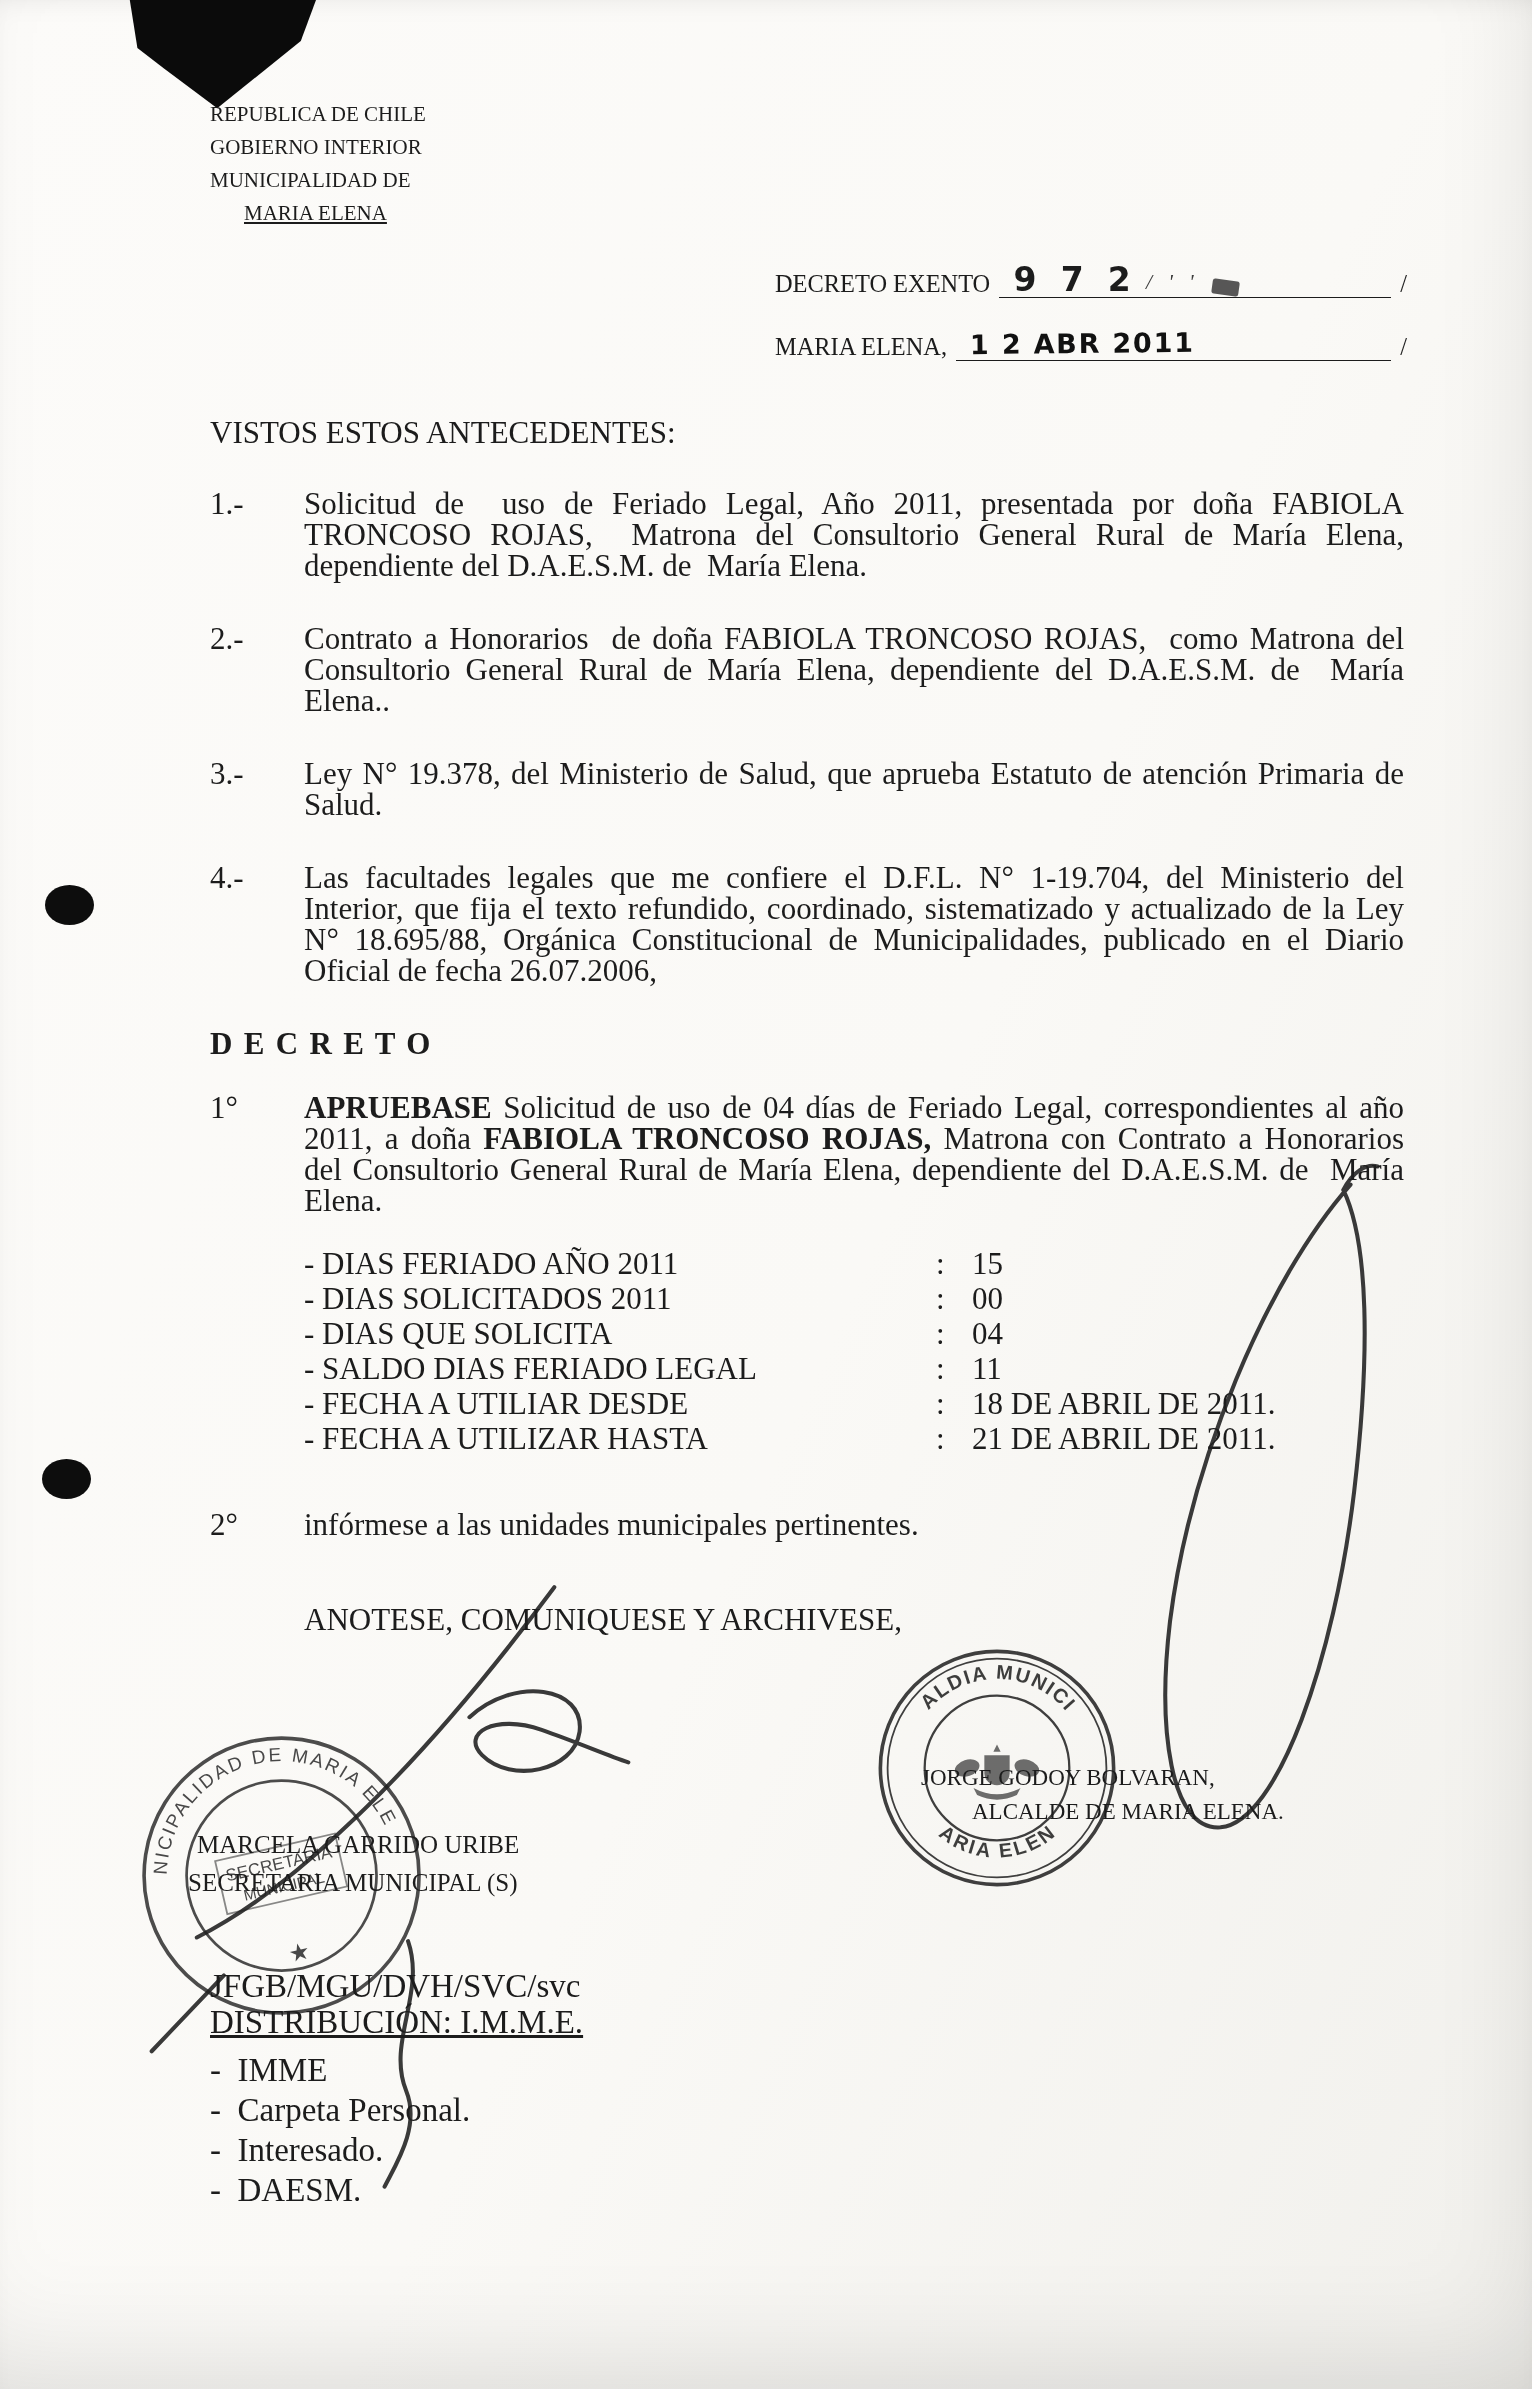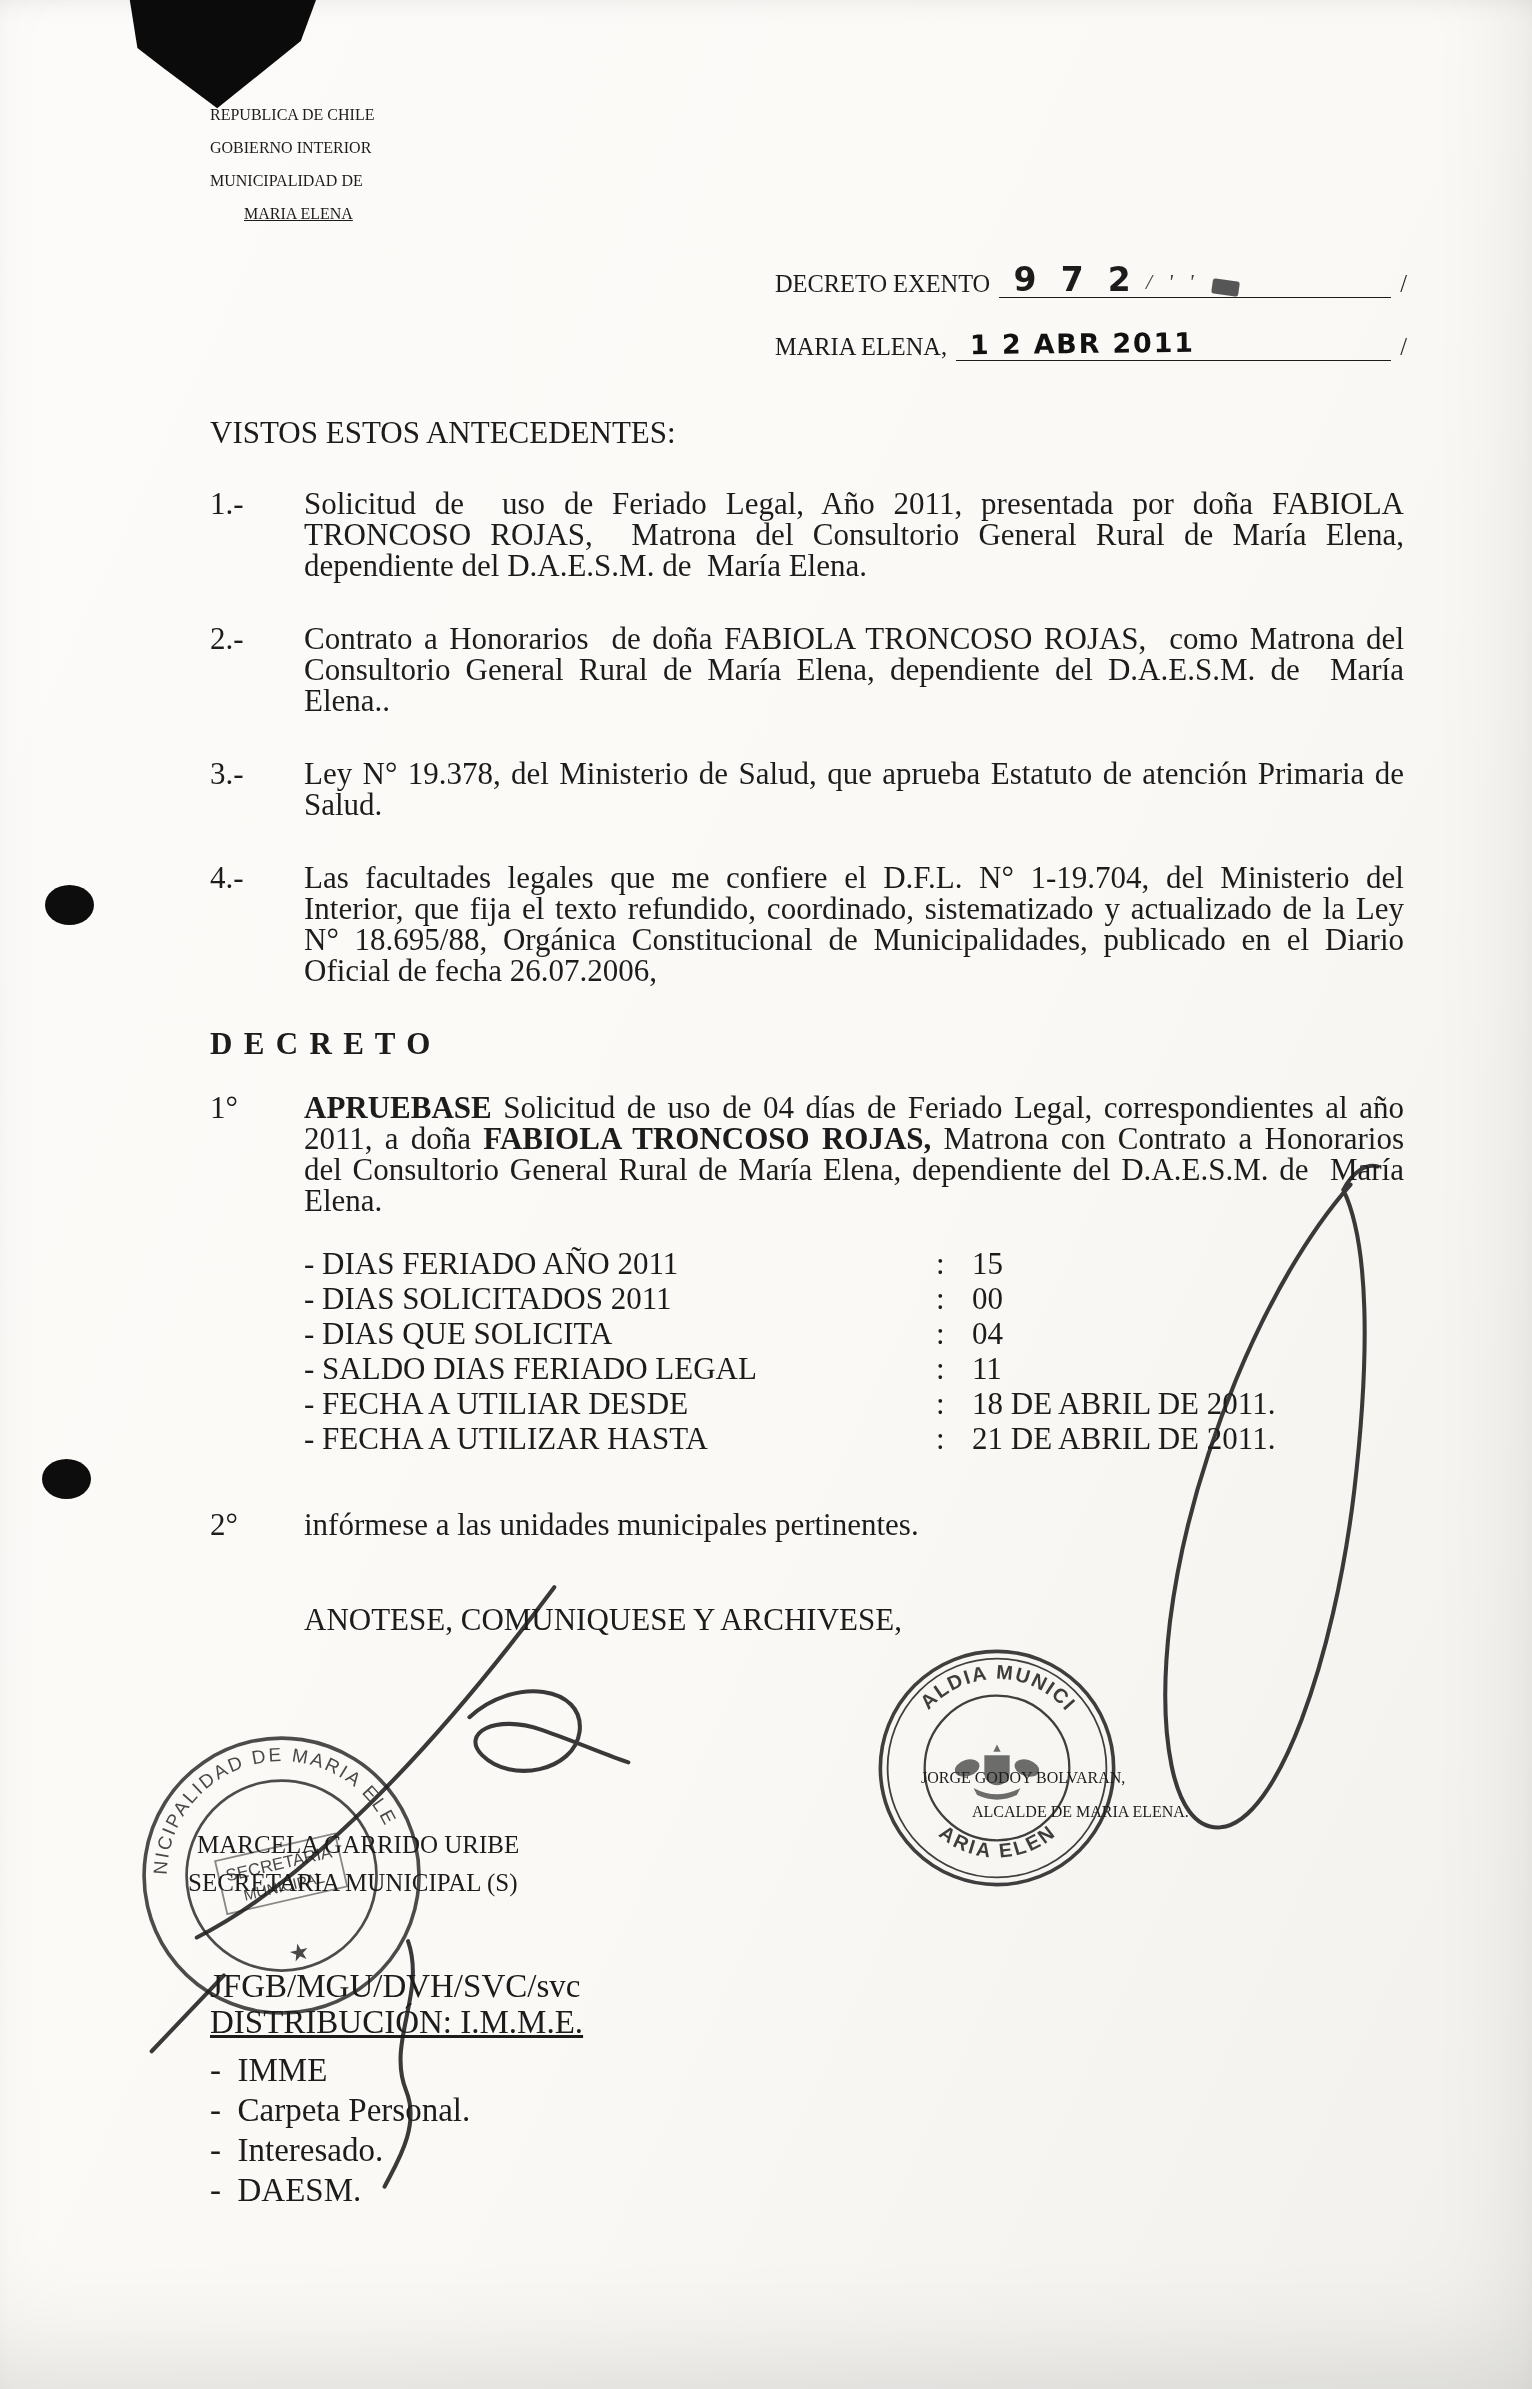--- a/index.html
+++ b/index.html
@@ -14,21 +14,21 @@
     overflow:hidden;
   }
   
   .corner-mark{position:absolute;left:126px;top:0;width:190px;height:114px;
     background:#0b0b0b;
     clip-path:polygon(2% 0,100% 0,92% 36%,48% 95%,20% 60%,6% 42%);}
   .hole{position:absolute;width:49px;height:40px;background:#0d0d0d;border-radius:50%;}
   .hole1{left:45px;top:885px;}
   .hole2{left:42px;top:1459px;}
   
-  .letterhead{position:absolute;left:210px;top:98px;font-size:16px;line-height:33px;}
+  .letterhead{position:absolute;left:210px;top:98px;font-size:21px;line-height:33px;}
   .letterhead .l4{margin-left:34px;text-decoration:underline;}
   
   .decree-head{position:absolute;left:775px;top:264px;width:632px;font-size:24.4px;}
   .decree-line{display:flex;align-items:flex-end;}
   .decree-line .lbl{flex:none;padding-right:9px;}
   .decree-line .blank{flex:1;border-bottom:1.8px solid #1c1c1c;display:flex;align-items:flex-end;padding:0 5.4px 1.8px 14.4px;gap:9px;}
   .decree-line .trail{flex:none;padding-left:9px;}
   .decree-line2{margin-top:31px;}
   .stamp-number{font-family:"DejaVu Sans",sans-serif;font-weight:bold;font-size:33px;letter-spacing:6.3px;line-height:31px;}
   .hand-marks{font-style:italic;color:#3c3c3c;font-size:21.7px;letter-spacing:5.4px;}
@@ -42,21 +42,21 @@
   .item .par{flex:1;text-align:justify;white-space:pre-wrap;}
   .decreto-title{font-weight:bold;letter-spacing:1.8px;margin-top:12.6px;margin-bottom:32.5px;}
   .res1{margin-bottom:0;}
   .days{margin:32.5px 0 0 94px;}
   .days .row{display:grid;grid-template-columns:632px 36px auto;height:35px;align-items:baseline;}
   .res2{margin-top:51px;margin-bottom:0;}
   .closing{margin-top:64px;margin-left:94px;}
   
   .sig-left{position:absolute;left:197px;top:1826px;font-size:25px;line-height:38px;}
   .sig-left .title{margin-left:-9px;}
-  .sig-right{position:absolute;left:921px;top:1761px;font-size:16px;line-height:34px;}
+  .sig-right{position:absolute;left:921px;top:1761px;font-size:23px;line-height:34px;}
   .sig-right .title{margin-left:51px;}
   .stamp-svg{position:absolute;pointer-events:none;}
   .stamp-left{left:126px;top:1720px;}
   .stamp-right{left:865px;top:1636px;}
   .squiggles{position:absolute;left:0;top:0;pointer-events:none;}
   
   .footer{position:absolute;left:210px;top:1971px;font-size:33px;line-height:31px;}
   .footer .initials{margin-bottom:5.4px;}
   .footer .dist{text-decoration:underline;margin-bottom:16.3px;}
   .footer .ditem{margin-bottom:9px;white-space:pre-wrap;}

